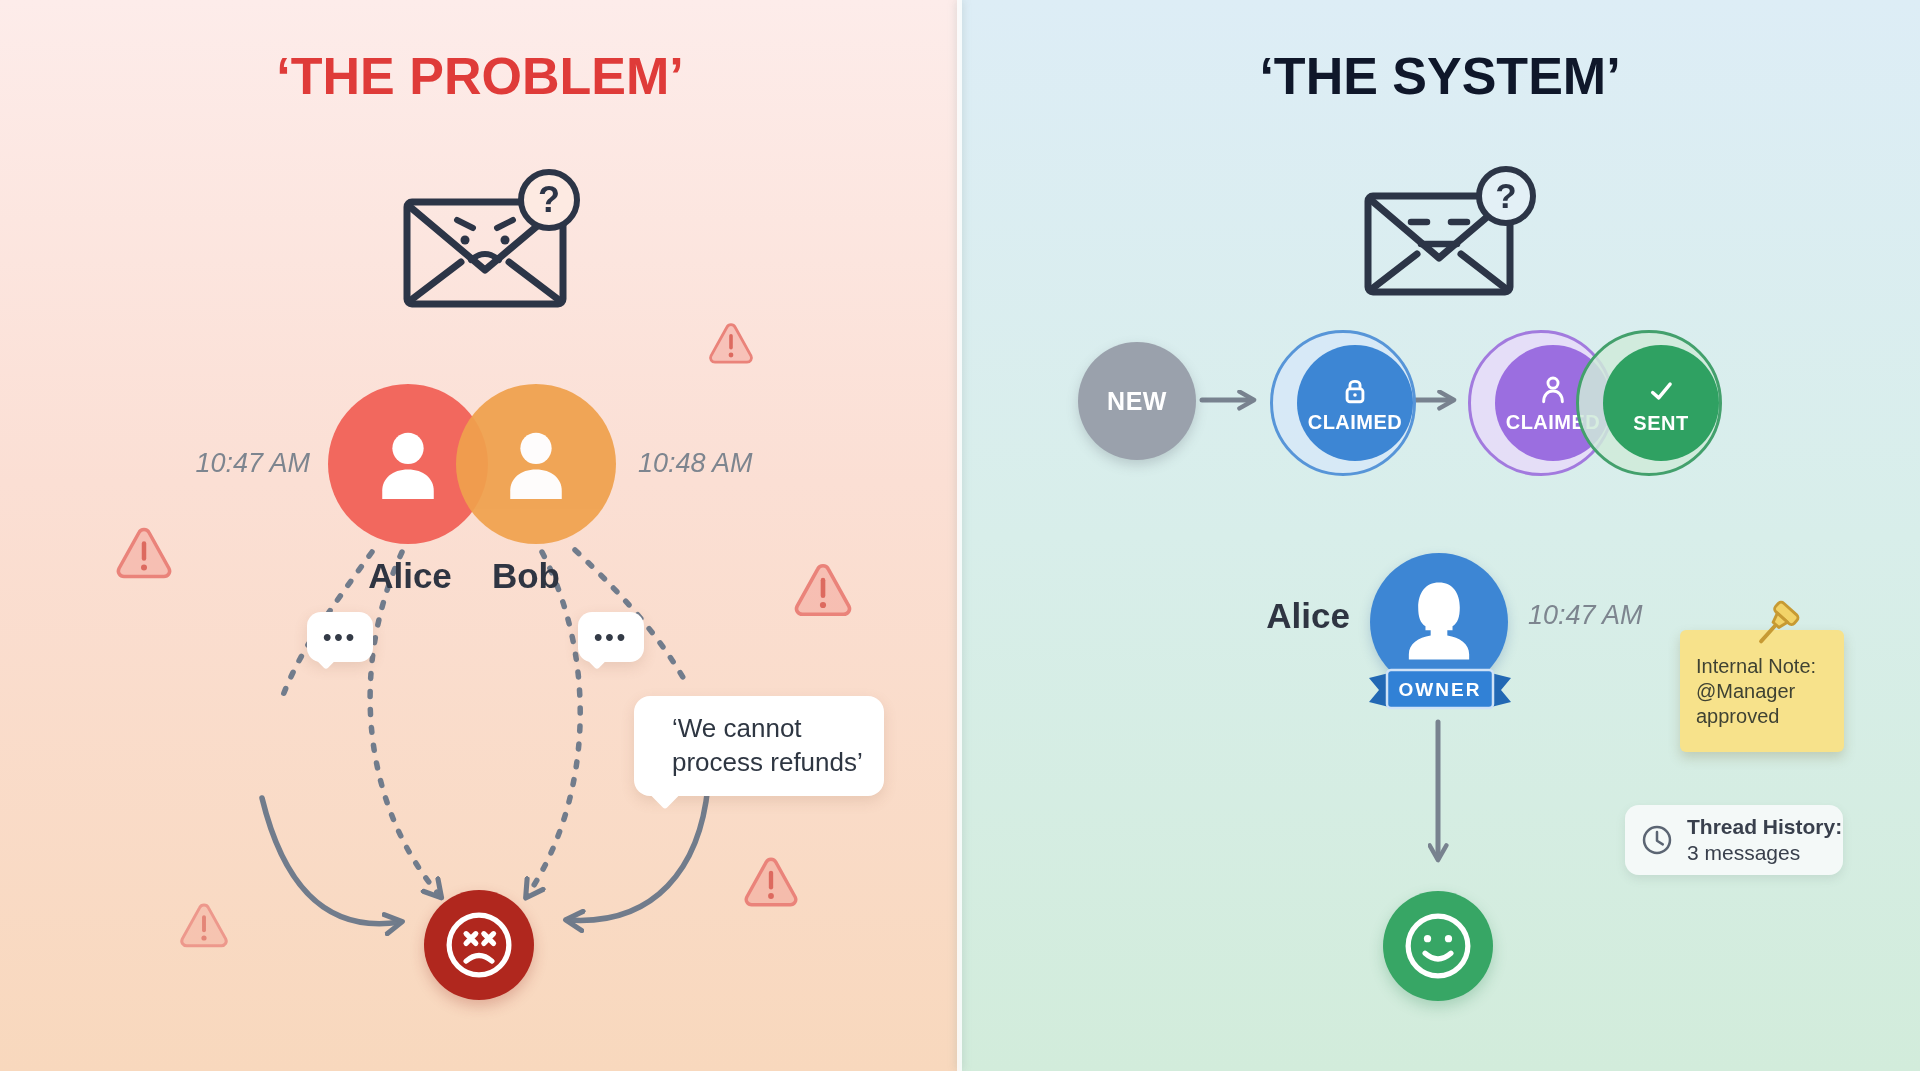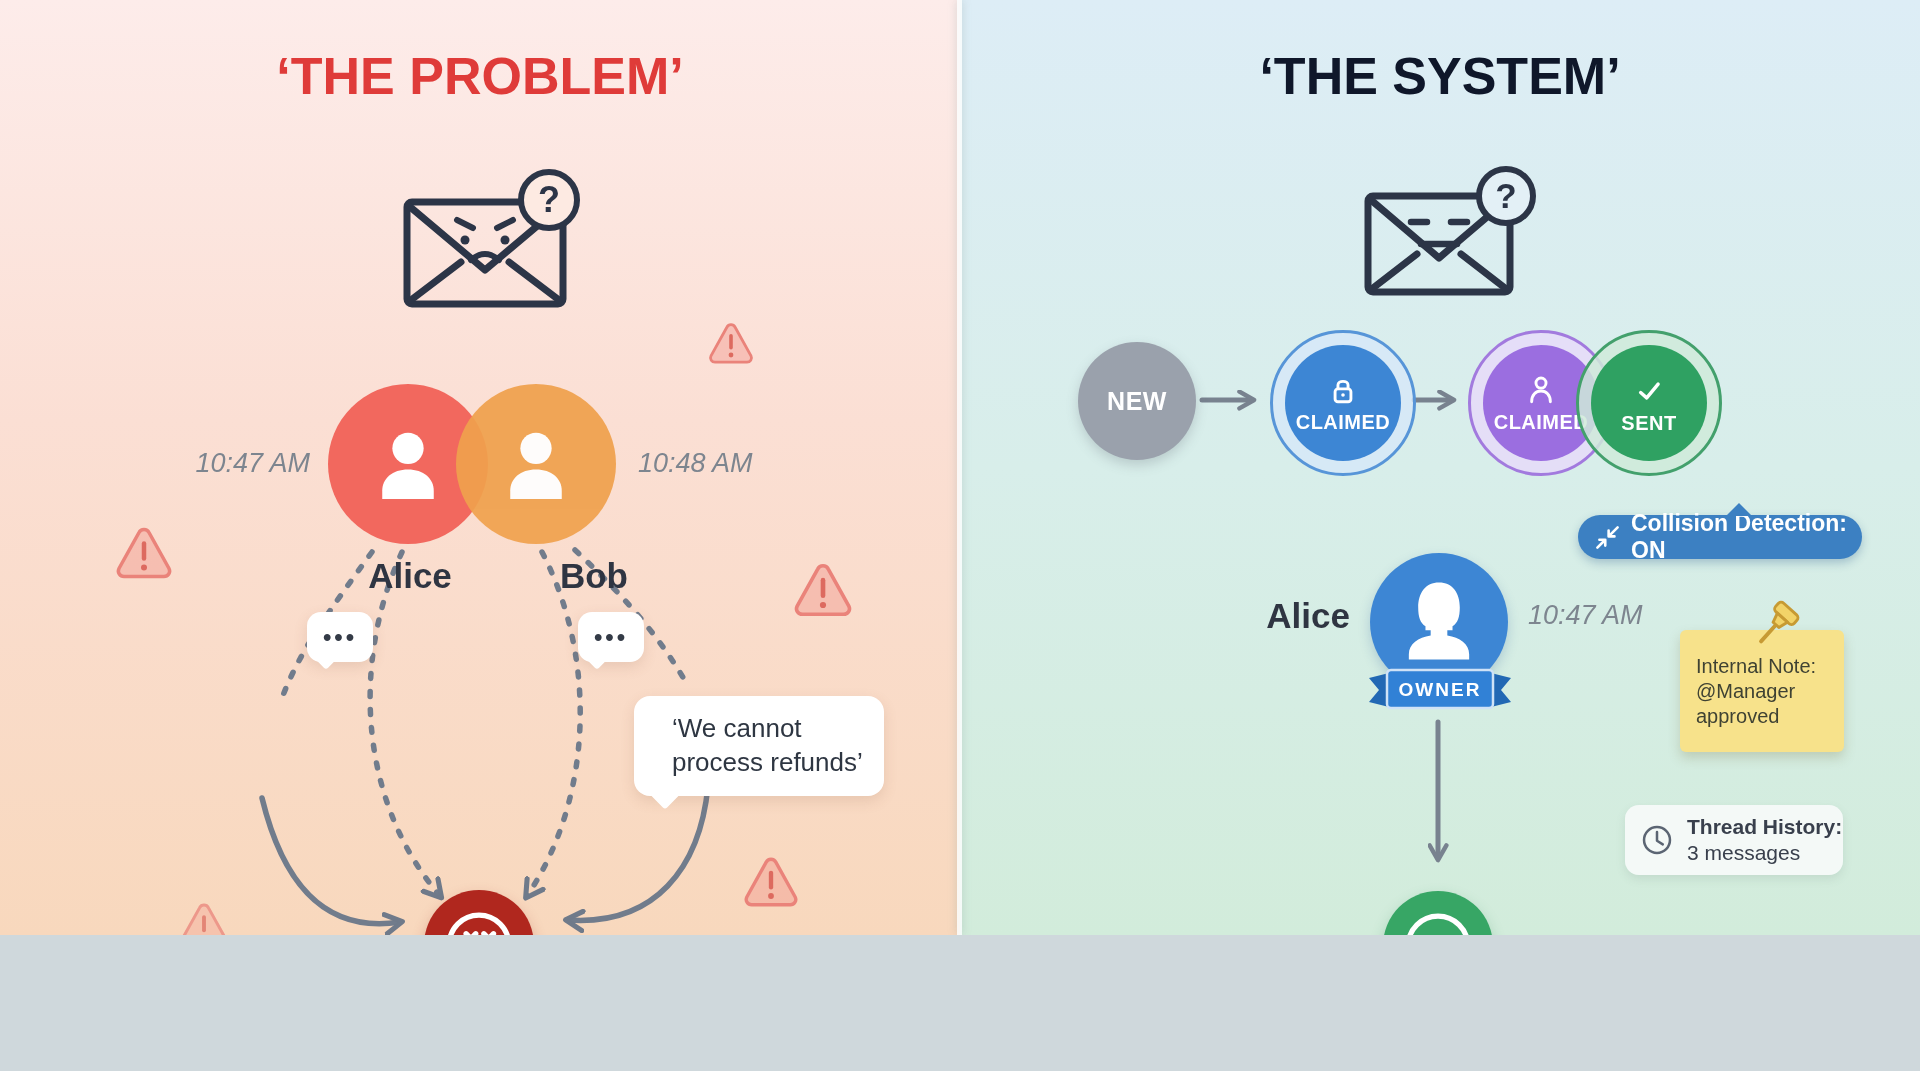--- a/index.html
+++ b/index.html
@@ -1,17 +1,17 @@
 <!DOCTYPE html>
 <html><head>
 <meta charset="utf-8">
 <style>
   html,body{margin:0;padding:0;background:#cfd8dc;}
   #canvas{
-    position:relative;width:1920px;height:935px;overflow:hidden;
+    position:relative;width:1920px;height:1071px;overflow:hidden;
     font-family:"Liberation Sans","DejaVu Sans",sans-serif;
     -webkit-font-smoothing:antialiased;
   }
   .half{position:absolute;top:0;height:100%;width:960px;}
   #left-bg{left:0;background:linear-gradient(180deg,#fdecea 0%,#fbdfd4 45%,#f8d8bd 100%);}
   #right-bg{left:960px;background:linear-gradient(180deg,#ddedf6 0%,#d9eeе9 50%,#d2ecdb 100%);
     background:linear-gradient(180deg,#ddedf6 0%,#d8eeea 50%,#d2ecdb 100%);}
   #divider{position:absolute;left:957px;top:0;width:5px;height:100%;
     background:rgba(250,253,253,.85);box-shadow:0 0 8px rgba(130,150,150,.35);}
 
@@ -50,21 +50,21 @@
   .warn{position:absolute;}
 
   
   .face-circle{position:absolute;width:110px;height:110px;border-radius:50%;
     display:flex;align-items:center;justify-content:center;}
   #sad-face{left:424px;top:890px;background:#b0271e;box-shadow:0 6px 14px rgba(150,40,30,.25);}
   #happy-face{left:1383px;top:891px;background:#37a665;box-shadow:0 6px 14px rgba(40,130,80,.25);}
 
   
   .stage-ring{position:absolute;width:140px;height:140px;border-radius:50%;
-    display:flex;align-items:center;justify-content:center;border:3px solid;}
+    display:flex;align-items:center;justify-content:flex-end;border:3px solid;}
   .stage-inner{width:116px;height:116px;border-radius:50%;display:flex;
     flex-direction:column;align-items:center;justify-content:center;gap:2px;}
   .stage-label{color:#fff;font-weight:700;font-size:20px;letter-spacing:.5px;}
   #stage-new{position:absolute;left:1078px;top:342px;width:118px;height:118px;
     border-radius:50%;background:#9aa1ac;display:flex;align-items:center;
     justify-content:center;box-shadow:0 5px 12px rgba(90,100,110,.25);}
   #stage-new .stage-label{font-size:25px;}
   #ring-claimed{left:1270px;top:330px;border-color:#5795d8;background:rgba(214,231,248,.85);}
   #inner-claimed{background:#3d86d4;}
   #ring-assigned{left:1468px;top:330px;border-color:#a27ade;background:rgba(230,218,249,.85);}
@@ -161,21 +161,21 @@
     <svg width="92" height="92" viewBox="0 0 100 100">
       <circle cx="50" cy="33" r="17" fill="#fff"></circle>
       <path d="M50 56 C33 56 22 66 22 79 L22 88 L78 88 L78 79 C78 66 67 56 50 56 Z" fill="#fff"></path>
     </svg>
   </div>
 
   <div class="time-label" style="left:160px;top:448px;width:150px;text-align:right;">10:47 AM</div>
   <div class="time-label" style="left:638px;top:448px;">10:48 AM</div>
 
   <div class="name-label" style="left:330px;top:556px;">Alice</div>
-  <div class="name-label" style="left:468px;top:556px;text-align:right;">Bob</div>
+  <div class="name-label" style="left:446px;top:556px;">Bob</div>
 
   <div class="bubble typing" style="left:307px;top:612px;">•••</div>
   <div class="bubble typing" style="left:578px;top:612px;">•••</div>
 
   <div class="bubble tl" style="left:634px;top:696px;width:192px;padding-left:38px;">‘We cannot process refunds’</div>
 
   <svg class="warn" style="left:707px;top:320px;" width="48" height="46" viewBox="0 0 60 56">
       <path d="M30 5 C32 5 34 6 35 8 L55 44 C57 48 54 52 50 52 L10 52 C6 52 3 48 5 44 L25 8 C26 6 28 5 30 5 Z" fill="rgba(241,148,138,.42)" stroke="#ea837a" stroke-width="3.5"></path>
       <line x1="30" y1="19" x2="30" y2="34" stroke="#dd6a5f" stroke-width="4.5" stroke-linecap="round"></line>
       <circle cx="30" cy="43" r="3" fill="#dd6a5f"></circle>
@@ -275,30 +275,20 @@
 
   <div class="stage-ring" id="ring-sent">
     <div class="stage-inner" id="inner-sent">
       <svg width="38" height="38" viewBox="0 0 100 100">
         <path d="M28 54 L44 68 L74 32" stroke="#fff" stroke-width="9" fill="none" stroke-linecap="round" stroke-linejoin="round"></path>
       </svg>
       <span class="stage-label">SENT</span>
     </div>
   </div>
 
-  <div id="collision-badge">
-    <span class="ptr"></span>
-    <svg width="27" height="27" viewBox="0 0 24 24">
-      <g stroke="#fff" stroke-width="2.3" fill="none" stroke-linecap="round" stroke-linejoin="round">
-        <path d="M21 3 L13 11 M13 5.8 V11 H18.2"></path>
-        <path d="M3 21 L10 14 M4.8 14 H10 V19.2"></path>
-      </g>
-    </svg>
-    <span>Collision Detection: ON</span>
-  </div>
 
   <div id="owner-name">Alice</div>
   <div id="owner-avatar">
     <svg width="104" height="104" viewBox="0 0 100 100">
       <path d="M50 12 C37 12 30 22 30 36 C30 45 32 51 37 54 L37 58 L63 58 L63 54 C68 51 70 45 70 36 C70 22 63 12 50 12 Z" fill="#fff"></path>
       <path d="M42 56 L58 56 L58 63 C70 65 79 71 79 81 L79 86 L21 86 L21 81 C21 71 30 65 42 63 Z" fill="#fff"></path>
     </svg>
   </div>
   <div class="time-label" id="owner-time">10:47 AM</div>
 

